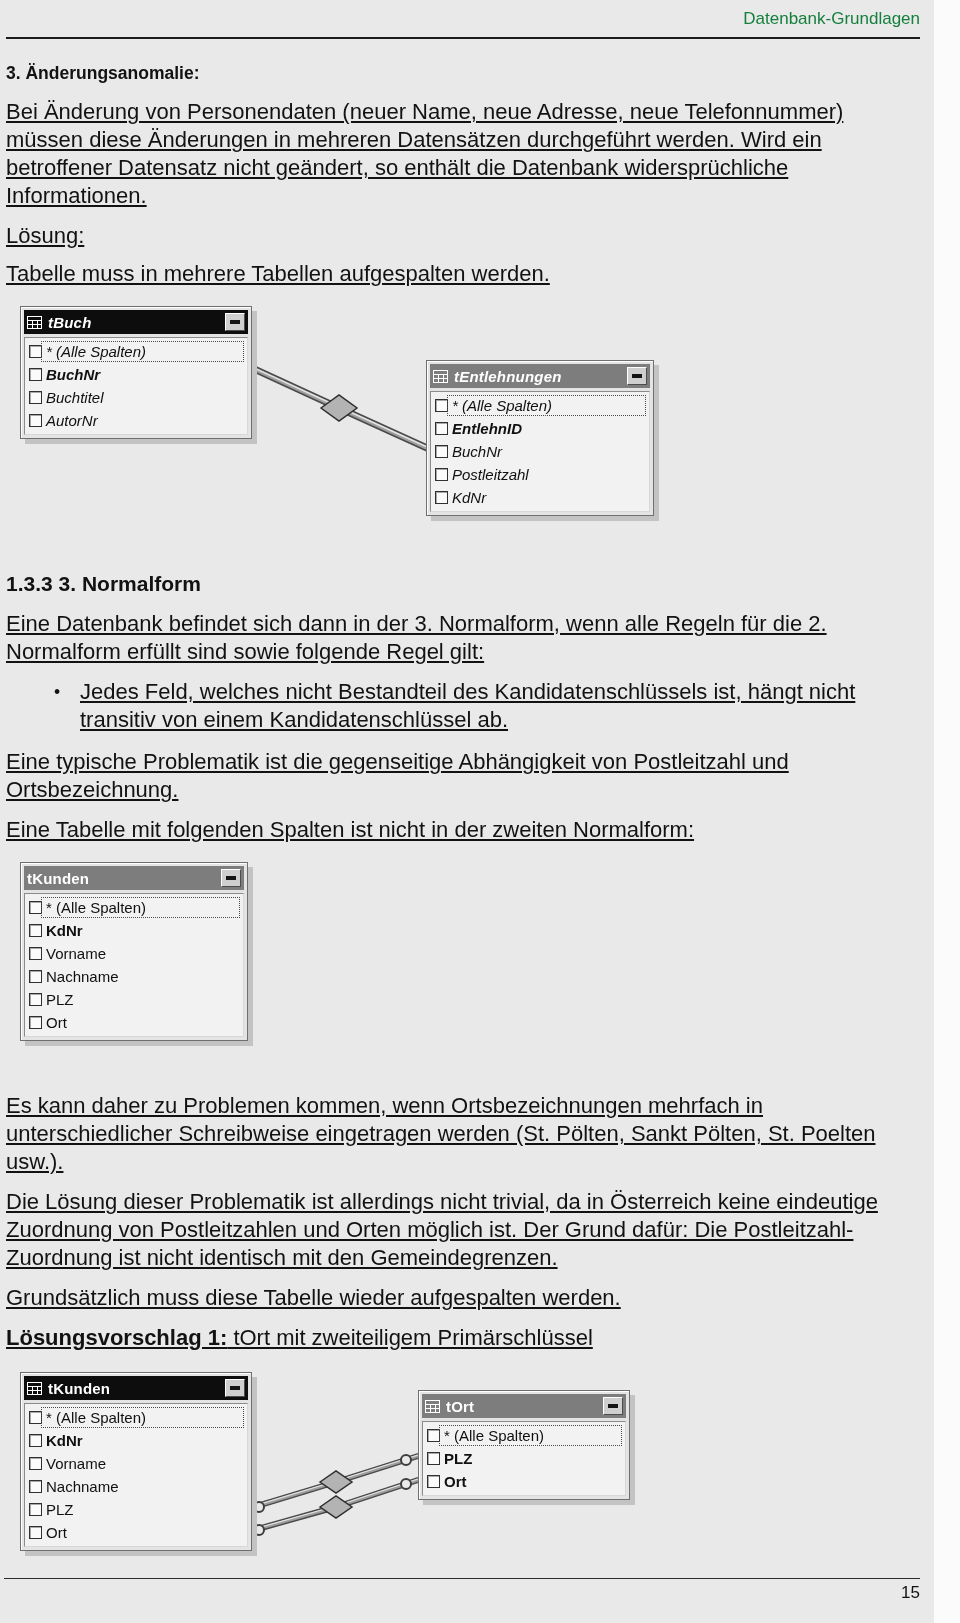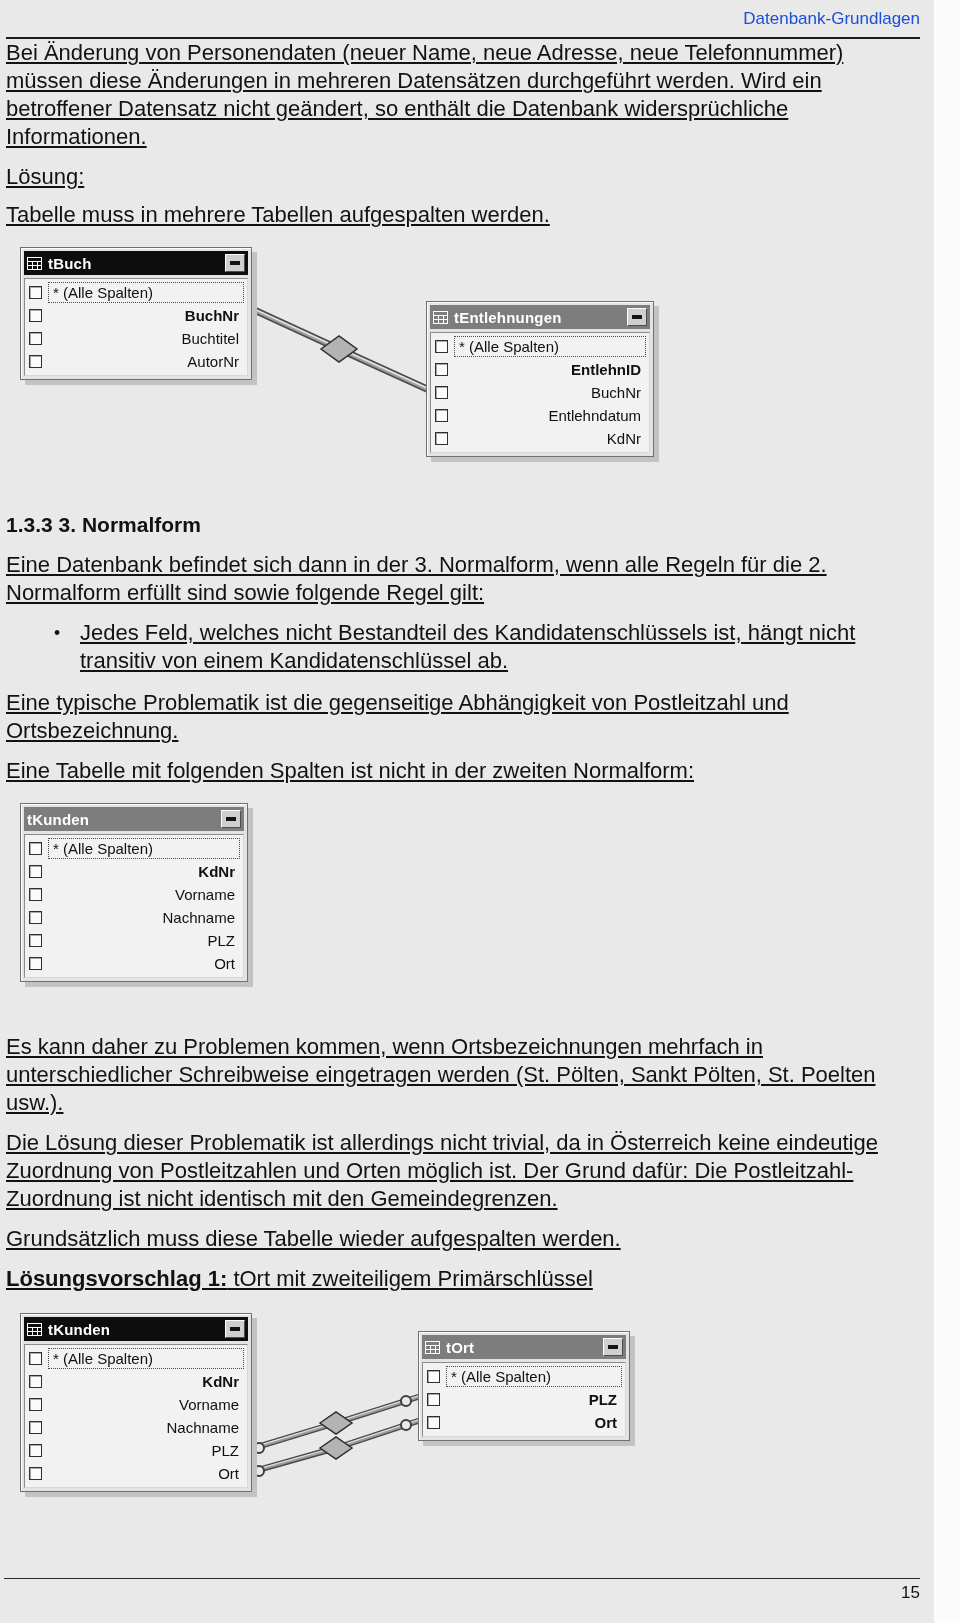--- a/index.html
+++ b/index.html
@@ -7,38 +7,38 @@
   body {
     width:960px;
     background:#e9e9e9;
     font-family:"Liberation Sans", sans-serif;
     color:#121212;
   }
   .page { position:relative; width:960px; height:1623px; background:#e9e9e9; overflow:hidden; }
   .right-edge { position:absolute; top:0; right:0; width:26px; height:100%; background:#fbfbfb; }
   .content { position:relative; padding:0 40px 0 6px; }
 
-  .header-row { text-align:right; font-size:17px; padding:9px 0 8px 0; color:#1d4ed8; }
+  .header-row { text-align:right; font-size:17px; padding:9px 0 8px 0; color:#15803d; }
   .top-rule { border:none; border-top:2px solid #1c1c1c; margin:0; }
   .footer { position:absolute; left:4px; right:40px; top:1578px; }
   .footer-rule { border:none; border-top:1px solid #2a2a2a; margin:0 0 4px 0; }
   .page-number { text-align:right; font-size:17px; }
 
   h2.anomaly { font-size:17.5px; font-weight:bold; margin:24px 0 14px 0; }
   h1.normalform { font-size:21px; font-weight:bold; margin:22px 0 14px 0; }
   p { font-size:22px; line-height:28px; margin:0 0 12px 0;text-decoration:underline; }
   p.tight { margin-bottom:10px; }
   .bullet-row { display:flex; margin:10px 0 14px 0; }
   .bullet-dot { width:26px; flex:0 0 26px; margin-left:48px; font-size:17.5px; line-height:28px; }
   .bullet-text { flex:1; margin:0; }
   .spacer-lg { height:24px; }
 
   
   .diagram { position:relative; width:918px; }
-  .diagram-1 { height:250px; margin:10px 0 0 0; }
+  .diagram-1 { height:250px; margin:10px 0 0 0;font-style:italic; }
   .diagram-2 { height:212px; margin:8px 0 0 0; }
   .diagram-3 { height:232px; margin:10px 0 0 0; }
   .rel-svg { position:absolute; left:0; top:0; z-index:0; pointer-events:none; }
 
   .fieldlist-window {
     position:absolute; z-index:1;
     background:#e4e4e4;
     border:1px solid #6f6f6f;
     box-shadow: inset 1px 1px 0 #ffffff, 5px 5px 0 #c3c3c3;
     padding:3px;
@@ -55,40 +55,41 @@
     margin-left:auto; width:20px; height:18px; background:#cfcfcf;
     border:1px solid; border-color:#ffffff #4d4d4d #4d4d4d #ffffff;
     display:flex; align-items:center; justify-content:center; cursor:default;
   }
   .win-btn i { display:block; width:10px; height:4px; background:#141414; }
   .win-body {
     margin-top:3px; background:#f2f2f2;
     border:1px solid; border-color:#8b8b8b #d8d8d8 #d8d8d8 #8b8b8b;
     padding:2px 2px;
   }
-  .field-row { height:23px; display:flex; align-items:center; gap:7px; padding:0 2px; font-size:15px; color:#101010;justify-content:space-between; }
+  .field-row { height:23px; display:flex; align-items:center; padding:0 2px; font-size:15px; color:#101010; }
   .chk {
     width:13px; height:13px; flex:0 0 13px;
     background:#fbfbfb; border:1px solid #303030;
     box-shadow: inset 1px 1px 0 #a8a8a8;
   }
   .fname { padding:1px 4px; white-space:nowrap; }
   .fname.bold { font-weight:bold; }
   .fname.focus { outline:1px dotted #4a4a4a; flex:1; }
 </style>
 </head>
 <body>
 
 <div class="page">
   <div class="right-edge"></div>
 
   <div class="content">
     <div class="header-row">Datenbank-Grundlagen</div>
     <hr class="top-rule">
 
+    <h2 class="anomaly">3. Änderungsanomalie:</h2>
     <p>Bei Änderung von Personendaten (neuer Name, neue Adresse, neue Telefonnummer) müssen diese Änderungen in mehreren Datensätzen durchgeführt werden.  Wird ein betroffener Datensatz nicht geändert, so enthält die Datenbank widersprüchliche Informationen.</p>
     <p class="tight">Lösung:</p>
     <p>Tabelle muss in mehrere Tabellen aufgespalten werden.</p>
 
     <div class="diagram diagram-1">
       <svg class="rel-svg" width="918" height="250" viewBox="0 0 918 250">
         <g fill="none" stroke-linejoin="round" stroke-linecap="round">
           <path d="M246,68 L333,108 L421,148" stroke="#4a4a4a" stroke-width="7"></path>
           <path d="M246,68 L333,108 L421,148" stroke="#9d9d9d" stroke-width="4"></path>
           <path d="M246,67 L333,107 L421,147" stroke="#e3e3e3" stroke-width="1.4"></path>
@@ -154,21 +155,21 @@
             <div class="field-row">
               <span class="chk"></span>
               <span class="fname bold">EntlehnID</span>
             </div>
             <div class="field-row">
               <span class="chk"></span>
               <span class="fname">BuchNr</span>
             </div>
             <div class="field-row">
               <span class="chk"></span>
-              <span class="fname">Entlehndatum</span>
+              <span class="fname">Postleitzahl</span>
             </div>
             <div class="field-row">
               <span class="chk"></span>
               <span class="fname">KdNr</span>
             </div>
           </div>
         </div>
     </div>
 
     <h1 class="normalform">1.3.3 3. Normalform</h1>

